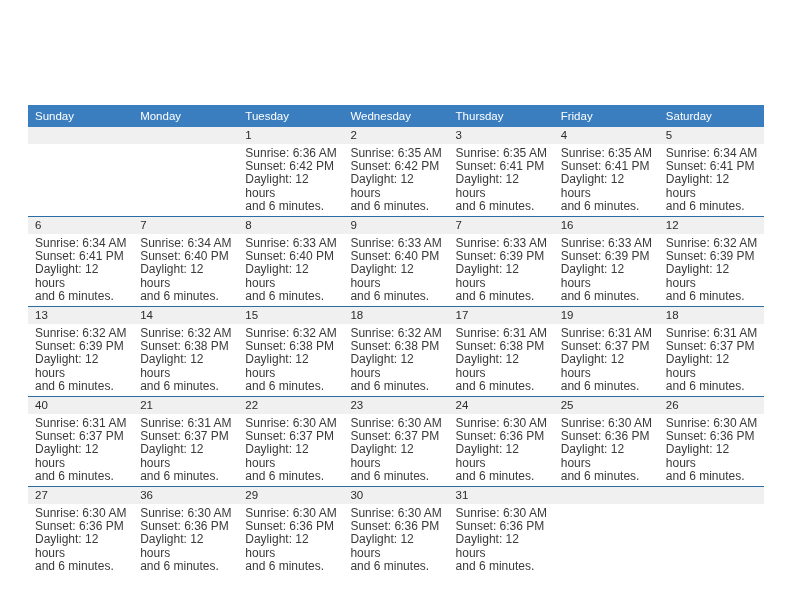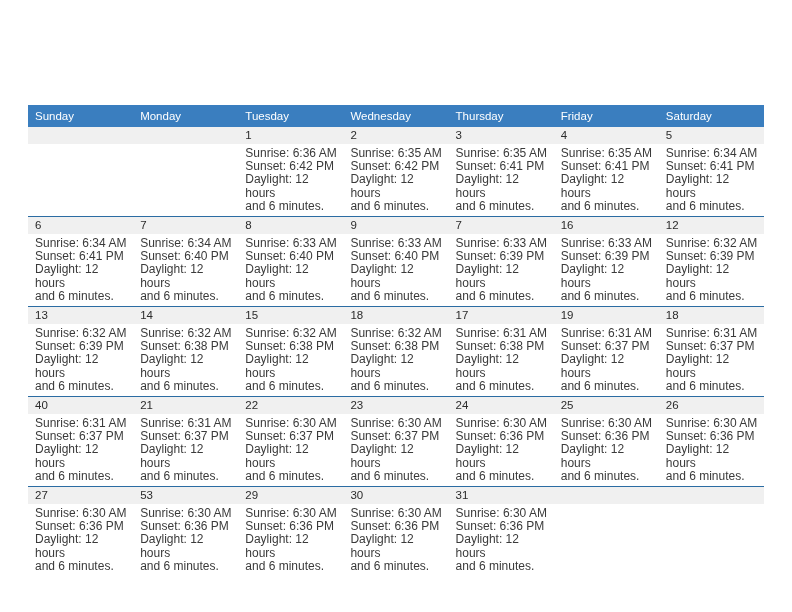--- a/index.html
+++ b/index.html
@@ -473,21 +473,21 @@
               <div class="cell-body">
                 <div>Sunrise: 6:30 AM</div>
                 <div>Sunset: 6:36 PM</div>
                 <div>Daylight: 12 hours</div>
                 <div>and 6 minutes.</div>
               </div>
             </div>
           </td>
           <td>
             <div class="cell-inner">
-              <div class="daynum-bar">53</div>
+              <div class="daynum-bar">36</div>
               <div class="cell-body">
                 <div>Sunrise: 6:30 AM</div>
                 <div>Sunset: 6:36 PM</div>
                 <div>Daylight: 12 hours</div>
                 <div>and 6 minutes.</div>
               </div>
             </div>
           </td>
           <td>
             <div class="cell-inner">

